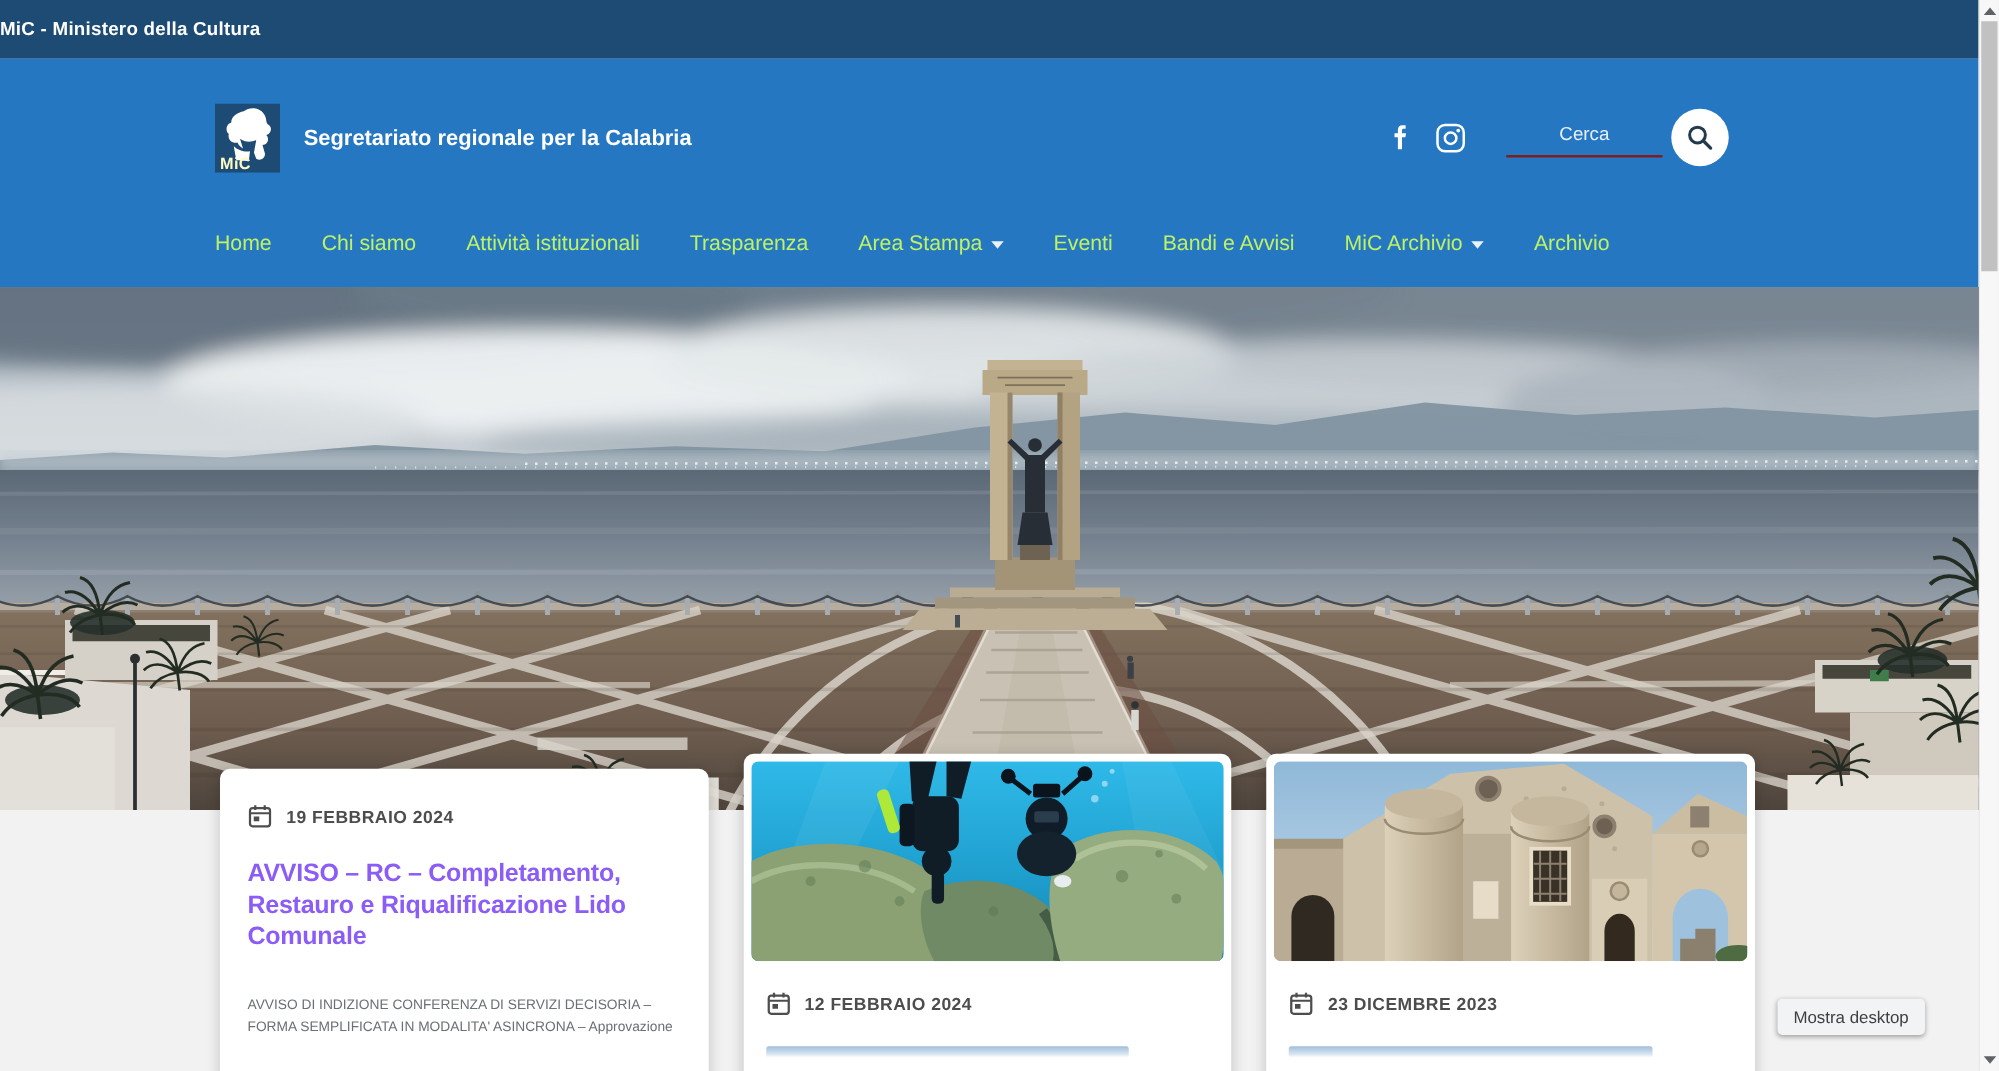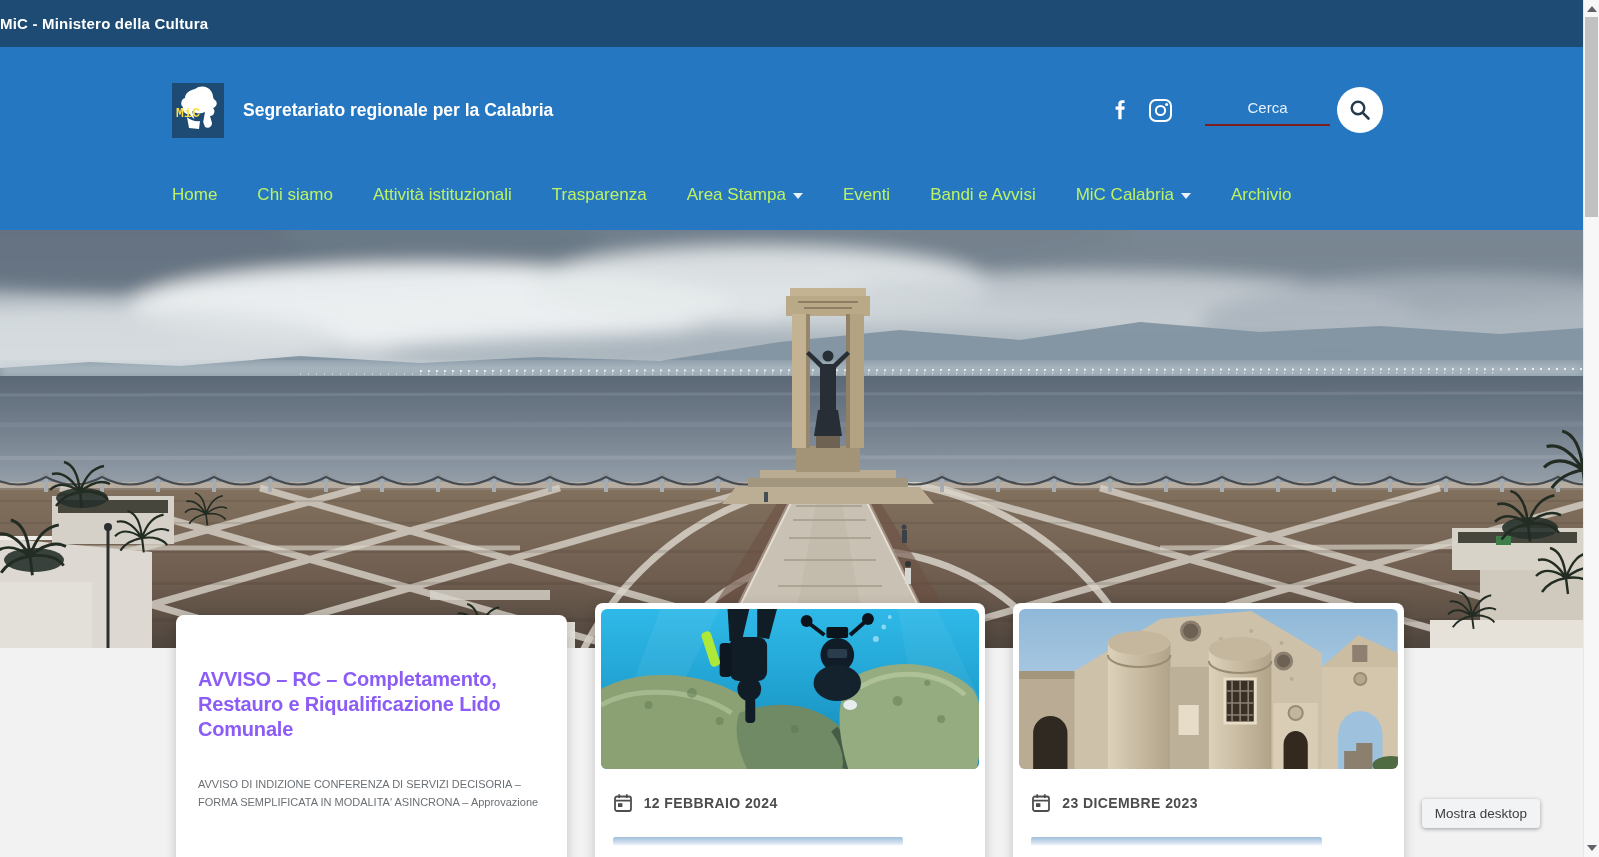--- a/index.html
+++ b/index.html
@@ -12,21 +12,21 @@
   
   .topbar{height:47px;background:#1d4b73;display:flex;align-items:center;}
   .topbar-title{color:#ffffff;font-size:15px;font-weight:bold;letter-spacing:.2px;}
 
   
   .header{height:183px;background:#2577c2;}
   .header-row{display:flex;align-items:center;height:118px;padding:8px 200px 0 172px;box-sizing:border-box;}
   .brand{display:flex;align-items:center;gap:19px;cursor:pointer;}
   .logo{width:52px;height:55px;background:#1d4b73;position:relative;flex:none;}
   .logo svg{position:absolute;left:0;top:0;}
-  .logo .logo-text{position:absolute;left:4px;bottom:17px;color:#fde047;font-size:13px;font-weight:bold;letter-spacing:.3px;font-family:Liberation Mono, monospace;}
+  .logo .logo-text{position:absolute;left:4px;bottom:0;color:#fef9c3;font-size:13px;font-weight:bold;letter-spacing:.3px;}
   .site-title{color:#fff;font-size:17.5px;font-weight:bold;}
   .header-right{margin-left:auto;display:flex;align-items:center;}
   .social-icon{width:26px;height:26px;display:flex;align-items:center;justify-content:center;cursor:pointer;}
   .social-icon + .social-icon{margin-left:13px;}
   .search-wrap{margin-left:32px;display:flex;align-items:center;}
   .search-input{width:125px;background:transparent;border:none;outline:none;border-bottom:2px solid #7f1d1d;
     color:#fff;text-align:center;font-size:15px;padding:5px 0 8px;font-family:"Liberation Sans",sans-serif;}
   .search-input::placeholder{color:#e8f1fb;opacity:1;}
   .search-btn{width:46px;height:46px;border-radius:50%;background:#fff;border:none;margin-left:7px;
     display:flex;align-items:center;justify-content:center;cursor:pointer;flex:none;}
@@ -131,21 +131,21 @@
           <span>Area Stampa</span>
           <span class="caret"></span>
         </span>
       <span class="nav-item">
           <span>Eventi</span>
         </span>
       <span class="nav-item">
           <span>Bandi e Avvisi</span>
         </span>
       <span class="nav-item">
-          <span>MiC Calabria</span>
+          <span>MiC Archivio</span>
           <span class="caret"></span>
         </span>
       <span class="nav-item">
           <span>Archivio</span>
         </span>
     </nav>
   </div>
 
   <div class="hero">
     <svg width="1583" height="418" viewBox="0 0 1583 418" preserveAspectRatio="none">
@@ -354,20 +354,30 @@
         <use href="#palm" transform="translate(1472,386) scale(.8)"></use>
         <use href="#palm" transform="translate(1583,240) scale(1.3)"></use>
       </g>
     </svg>
   </div>
 
   <div class="cards">
 
     <div class="card first">
       <div class="card-pad">
+        <div class="date-row">
+          <svg width="20" height="20" viewBox="0 0 20 20">
+            <rect x="2" y="3.5" width="16" height="14.5" rx="2" fill="none" stroke="#4d4d4d" stroke-width="1.8"></rect>
+            <line x1="6.2" y1="1.2" x2="6.2" y2="5" stroke="#4d4d4d" stroke-width="1.8"></line>
+            <line x1="13.8" y1="1.2" x2="13.8" y2="5" stroke="#4d4d4d" stroke-width="1.8"></line>
+            <line x1="2.5" y1="7.6" x2="17.5" y2="7.6" stroke="#4d4d4d" stroke-width="1.6"></line>
+            <rect x="5" y="10.2" width="4.4" height="3.8" fill="#4d4d4d"></rect>
+          </svg>
+          <span>19 FEBBRAIO 2024</span>
+        </div>
         <div class="card-title">AVVISO – RC – Completamento, Restauro e Riqualificazione Lido Comunale</div>
         <div class="card-excerpt">AVVISO DI INDIZIONE CONFERENZA DI SERVIZI DECISORIA – FORMA SEMPLIFICATA IN MODALITA' ASINCRONA – Approvazione</div>
       </div>
     </div>
 
     <div class="card">
       <div class="card-img-wrap">
         <div class="card-img">
           <svg width="100%" height="160" viewBox="0 0 383 160" preserveAspectRatio="none">
             <defs>

